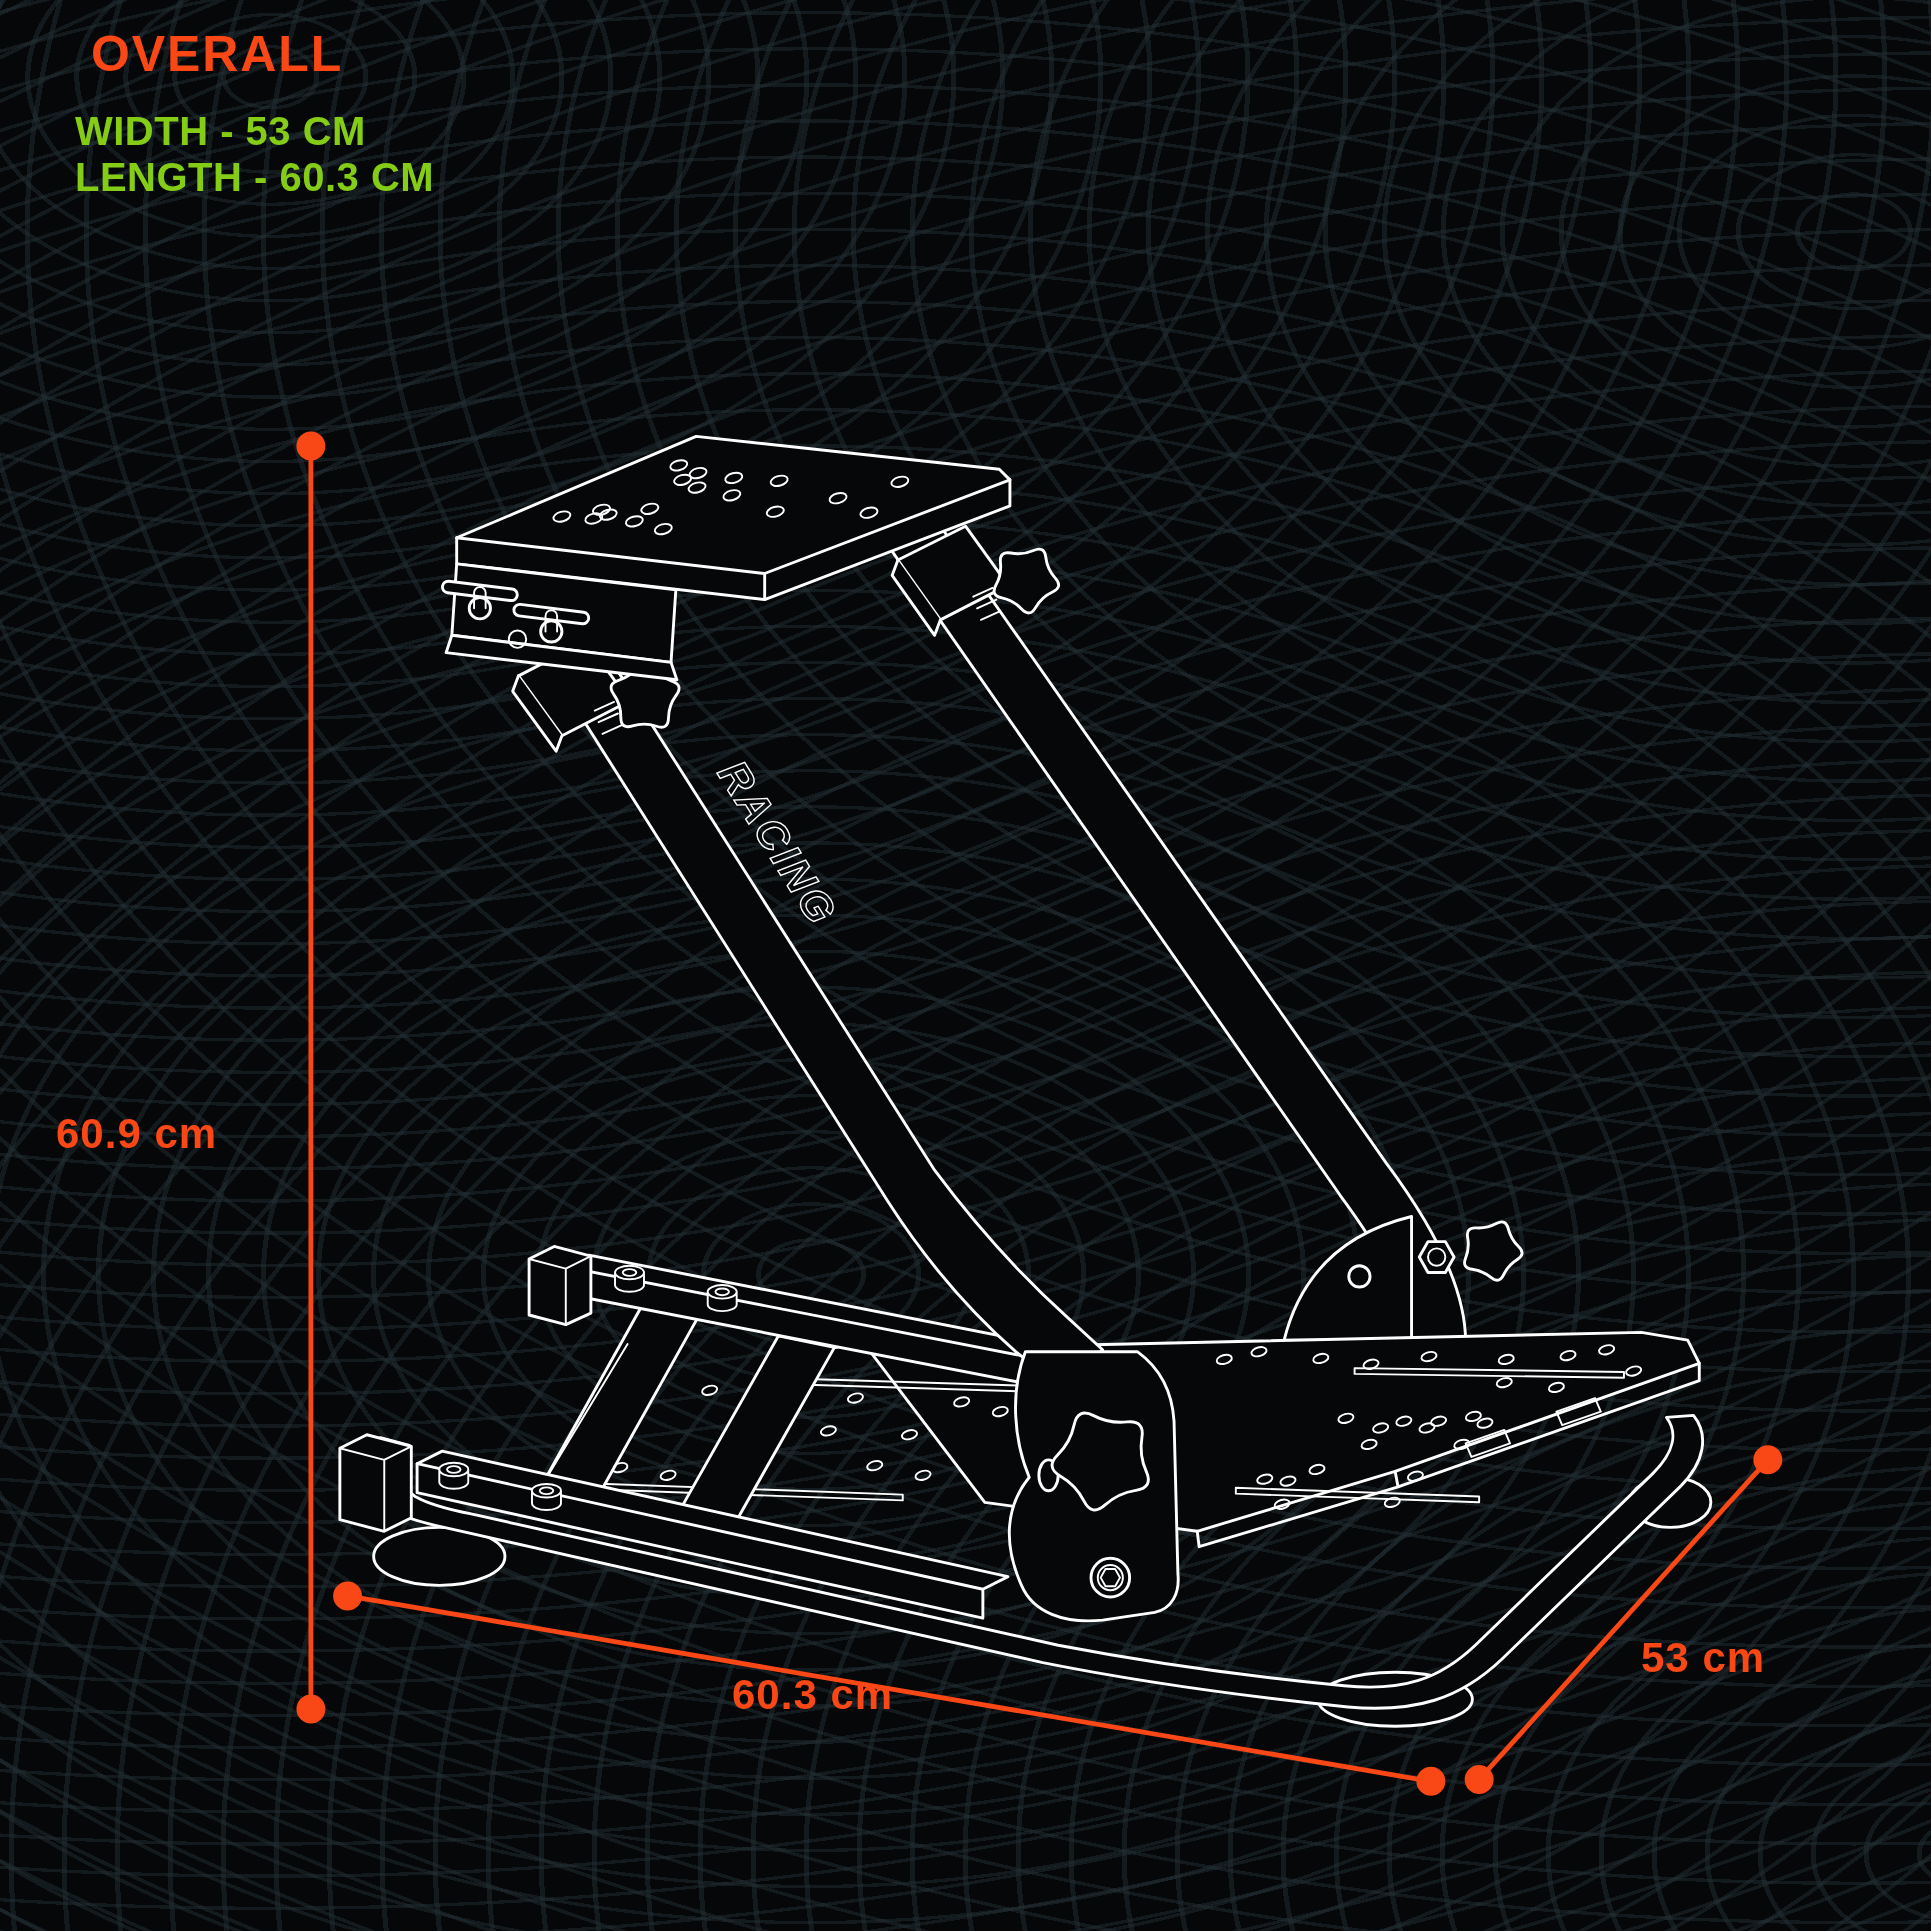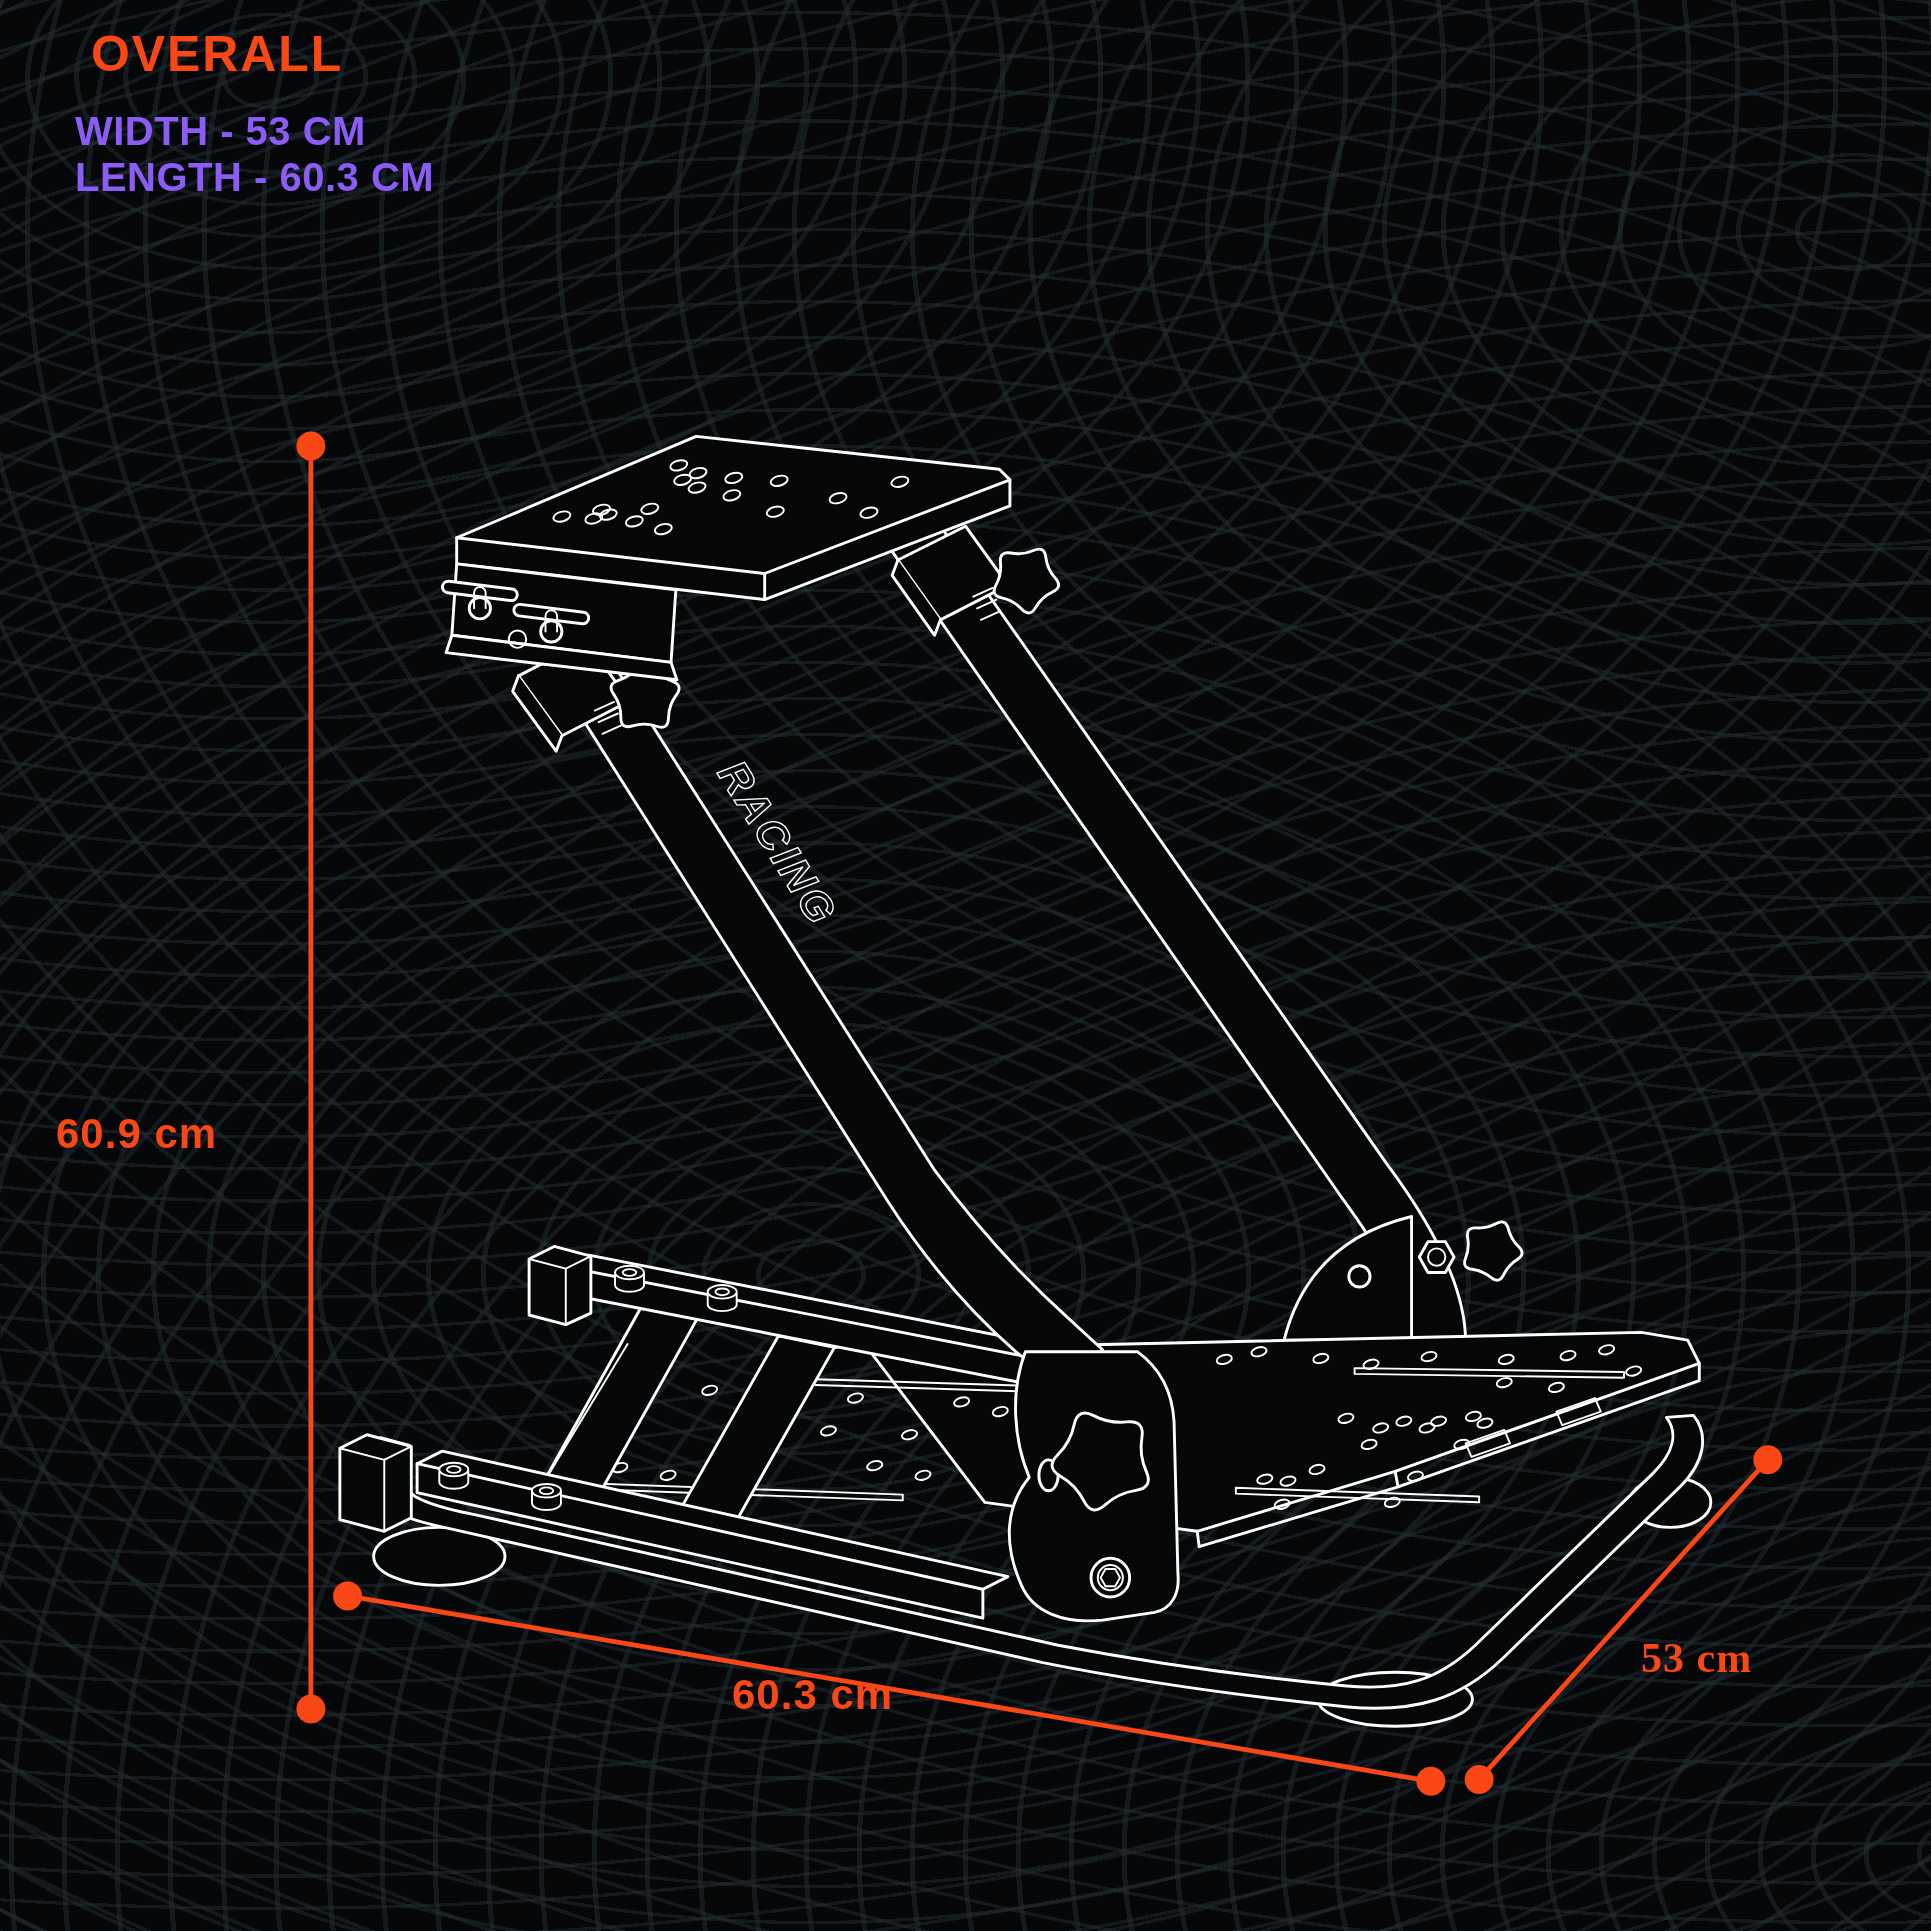--- a/index.html
+++ b/index.html
@@ -30,30 +30,30 @@
   .logo-text{
     fill:none;stroke:var(--line);stroke-width:1.4;
     font-size:44px;font-weight:bold;font-style:italic;letter-spacing:3px;
   }
   .header{position:absolute;left:75px;top:25px;}
   .title{
     color:var(--accent);font-size:50px;font-weight:800;letter-spacing:1.9px;
     margin:0 0 25px 16px;
   }
   .spec{
-    color:#8b5cf6;font-size:40px;font-weight:700;letter-spacing:0.5px;
+    color:#84cc16;font-size:40px;font-weight:700;letter-spacing:0.5px;
     line-height:46px;white-space:nowrap;
   }
   .dim-label{
     position:absolute;color:var(--accent);font-size:42px;font-weight:700;
     letter-spacing:1px;white-space:nowrap;
   }
   .dl-height{left:56px;top:1110px;width:198px;text-align:left;}
   .dl-length{left:732px;top:1671px;}
-  .dl-width{left:1641px;top:1634px;font-family:Liberation Serif, serif;}
+  .dl-width{left:1641px;top:1634px;}
 </style>
 </head>
 <body>
 
 <div class="stage">
   <div class="contours"></div>
 
   <svg viewBox="0 0 2000 2000" width="1931" height="1931">
 
     <g>

